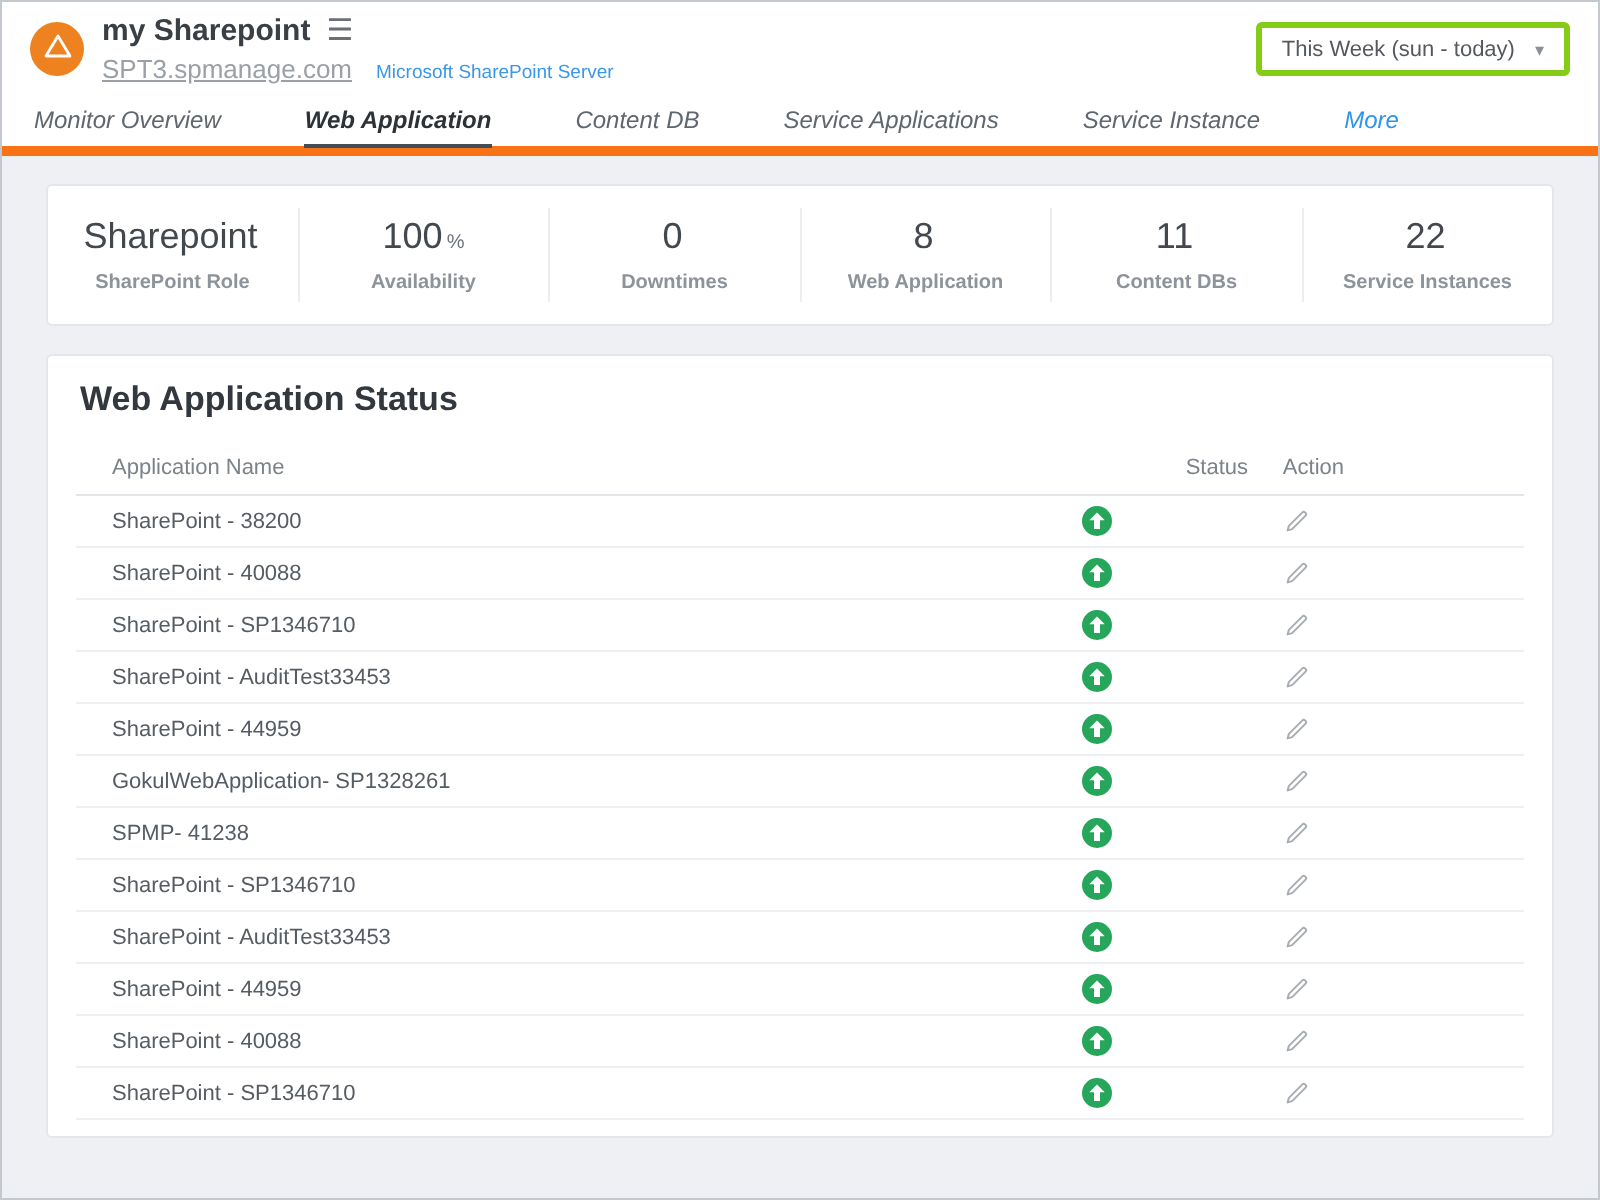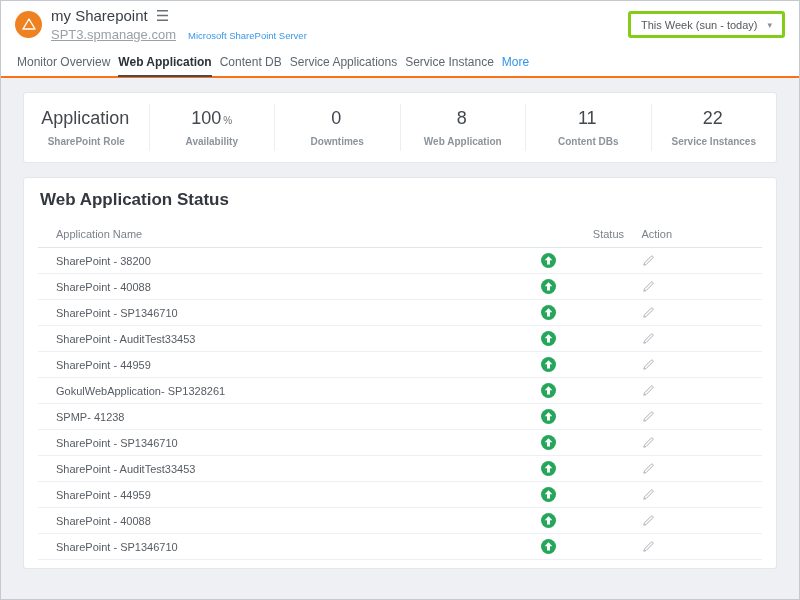--- a/index.html
+++ b/index.html
@@ -6,34 +6,34 @@
   html,body { background:#ffffff; }
   body { font-family:"Liberation Sans", sans-serif; width:800px; height:600px; }
 
   .frame { width:800px; height:600px; border:1px solid #c4c9cf; background:#eef0f4; overflow:hidden; }
 
   
   .topbar { background:#fff; height:47px; display:flex; align-items:center; padding:0 14px; }
   .logo { width:27px; height:27px; min-width:27px; border-radius:50%; background:#ef8220;
           display:flex; align-items:center; justify-content:center; margin-right:9px; }
   .title-row { display:flex; align-items:center; gap:8px; }
-  .app-title { font-size:15px; font-weight:normal; color:#3a3f45; }
+  .app-title { font-size:15px; font-weight:bold; color:#3a3f45; }
   .menu-icon { font-size:15px; color:#6b7075; cursor:pointer; line-height:1; }
   .sub-row { display:flex; gap:12px; margin-top:3px; align-items:baseline; }
   .sub-host { font-size:13px; color:#9aa0a6;text-decoration:underline; }
   .sub-link { font-size:9.5px; color:#3a97e8; cursor:pointer; }
   .spacer { flex:1; }
   .time-select { border:3px solid #84cc16; border-radius:3px; background:#fff; height:27px;
                  padding:0 10px; font-size:11px; color:#55595e; display:flex; align-items:center;
                  gap:10px; cursor:pointer; }
   .caret { font-size:9px; color:#8a9096; }
 
   
-  .tabs { background:#fff; display:flex; gap:8px; padding:0 16px; border-bottom:2px solid #f97316;
-          height:30px; }
+  .tabs { background:#fff; display:flex; gap:42px; padding:0 16px; border-bottom:5px solid #f97316;
+          height:30px;font-style:italic; }
   .tab { font-size:12px; color:#5f666d; display:flex; align-items:center; cursor:pointer;
          border-bottom:2px solid transparent; margin-bottom:-1px; }
   .tab.active { color:#2d3237; font-weight:bold; border-bottom-color:#454c54; }
   .tab.more { color:#2f95e8; }
 
   
   .content { padding:14px 22px 0; }
 
   .stats-card { background:#fff; border:1px solid #e3e6ea; border-radius:3px; display:flex;
                 padding:11px 0; margin-bottom:14px; }
@@ -92,21 +92,21 @@
     <div class="tab">Content DB</div>
     <div class="tab">Service Applications</div>
     <div class="tab">Service Instance</div>
     <div class="tab more">More</div>
   </div>
 
   <div class="content">
 
     <div class="stats-card">
       <div class="stat">
-        <div class="stat-value"><span>Application</span><span class="stat-suffix"></span></div>
+        <div class="stat-value"><span>Sharepoint</span><span class="stat-suffix"></span></div>
         <div class="stat-label">SharePoint Role</div>
       </div>
       <div class="stat">
         <div class="stat-value"><span>100</span><span class="stat-suffix">%</span></div>
         <div class="stat-label">Availability</div>
       </div>
       <div class="stat">
         <div class="stat-value"><span>0</span><span class="stat-suffix"></span></div>
         <div class="stat-label">Downtimes</div>
       </div>

